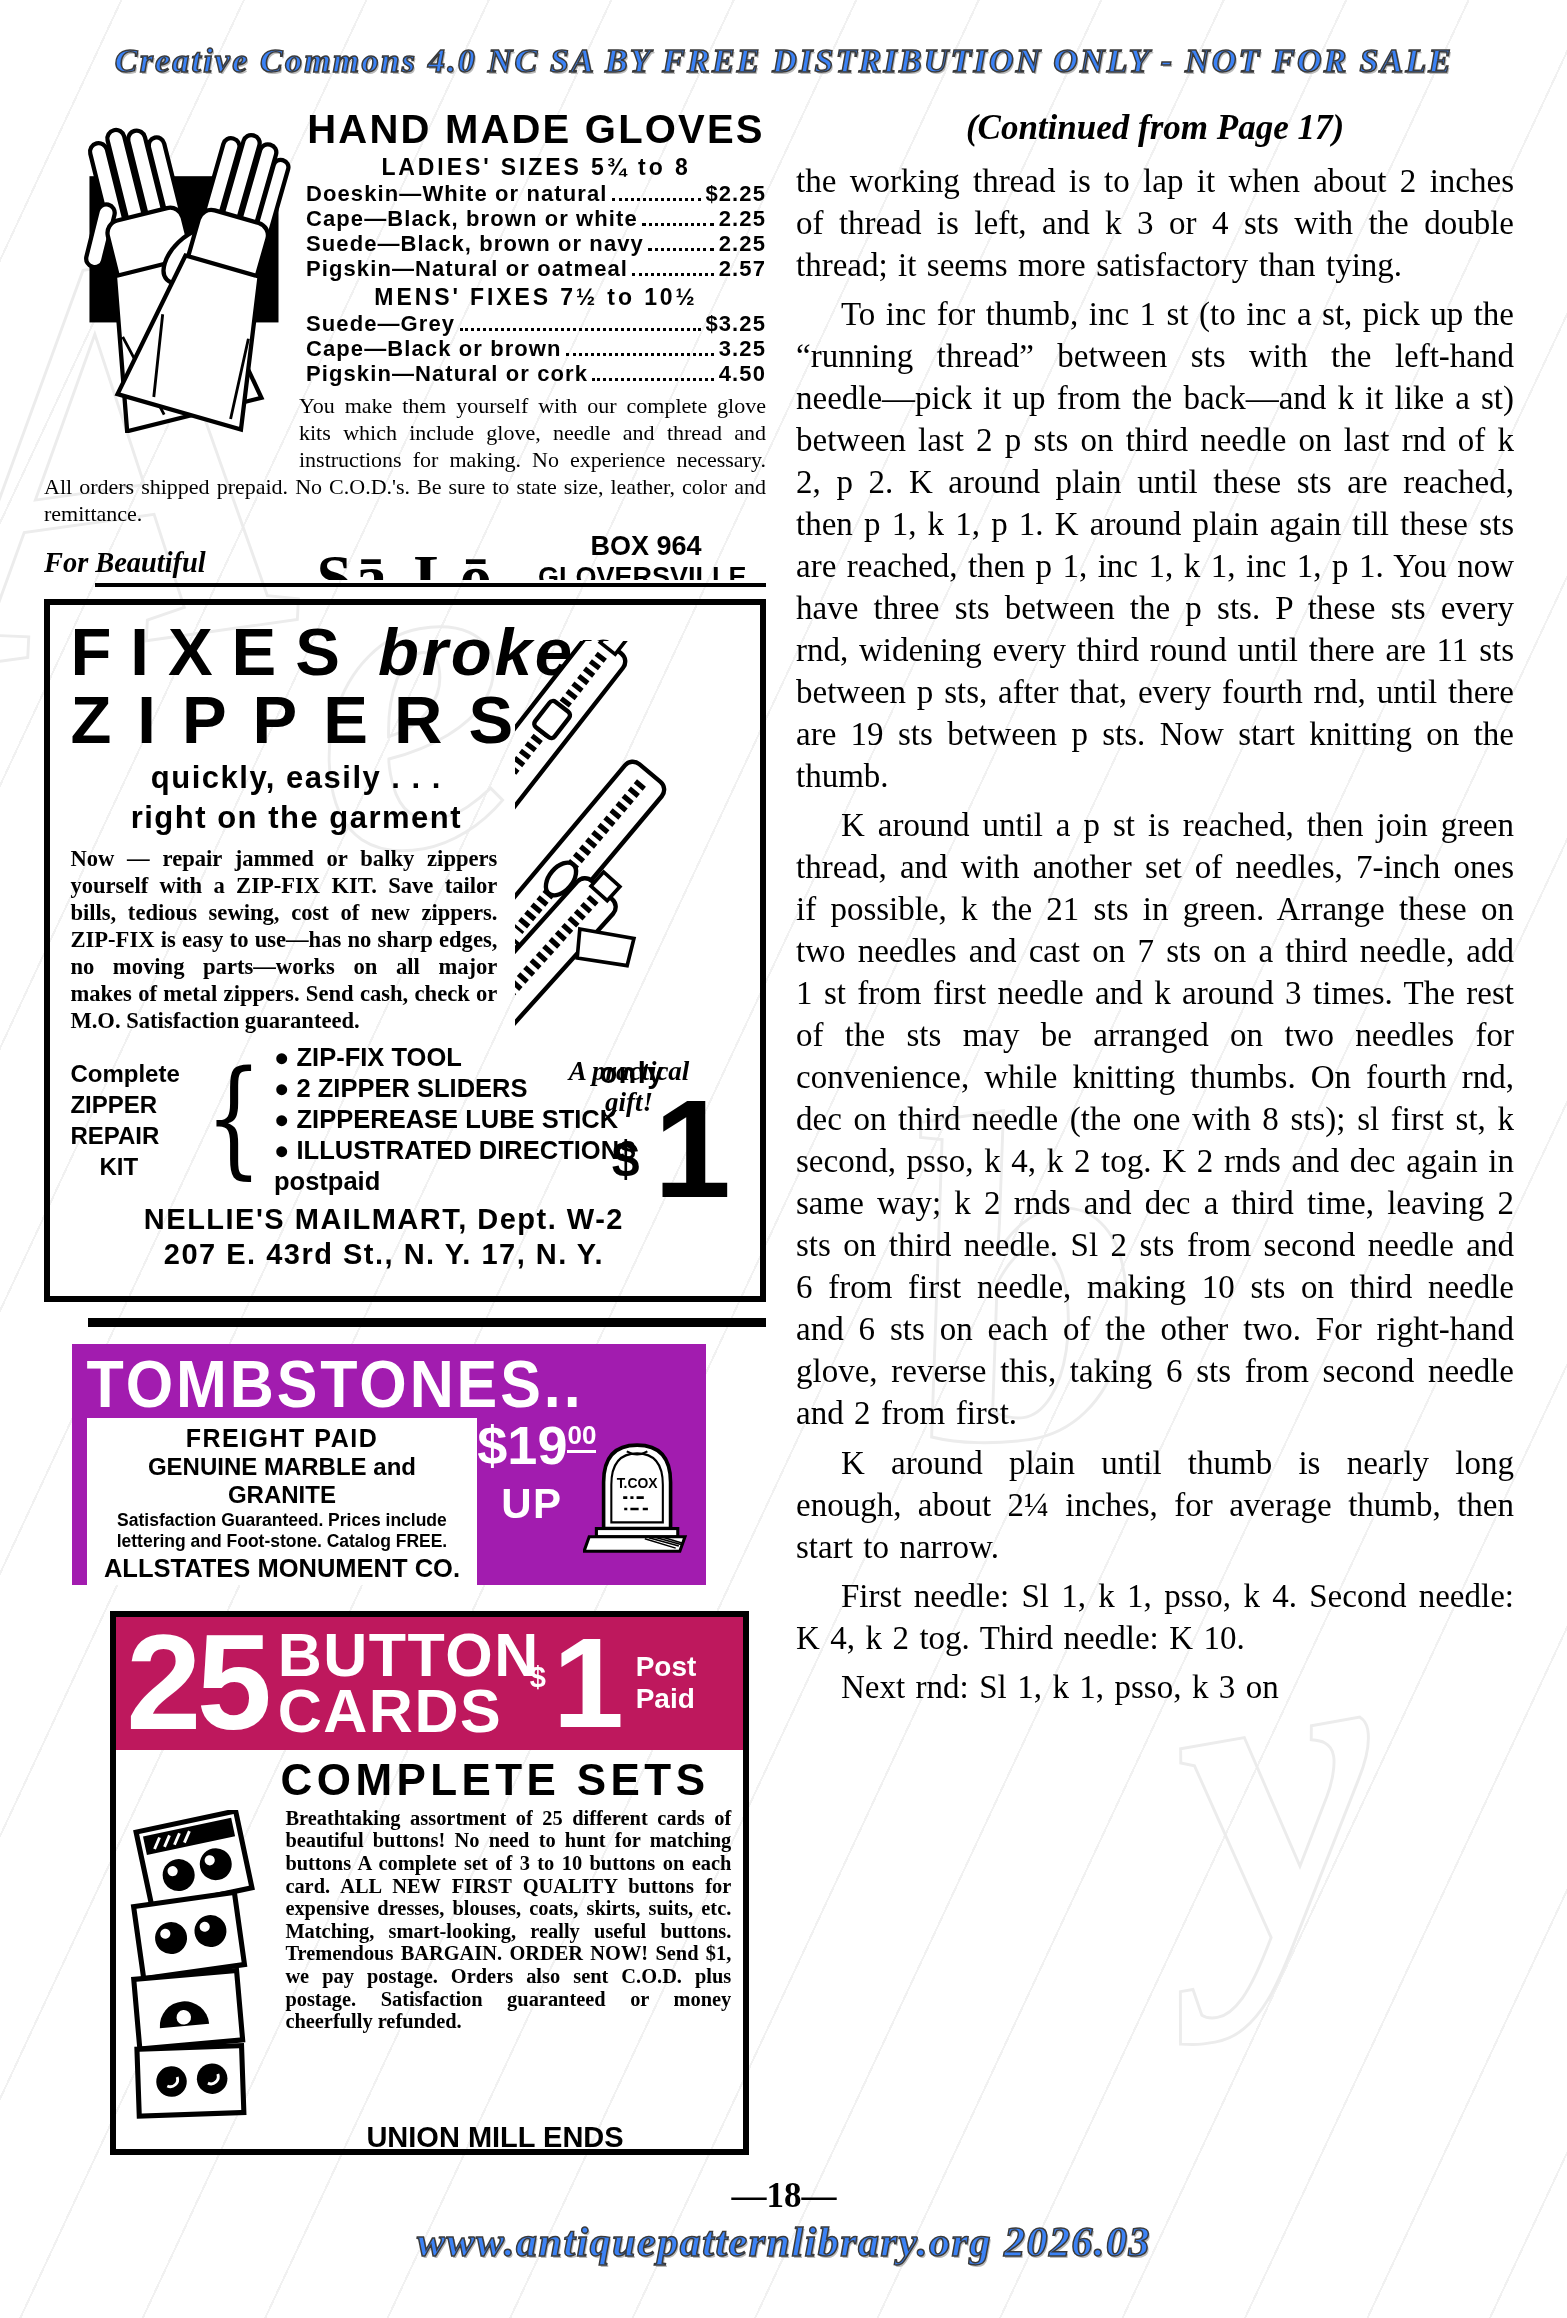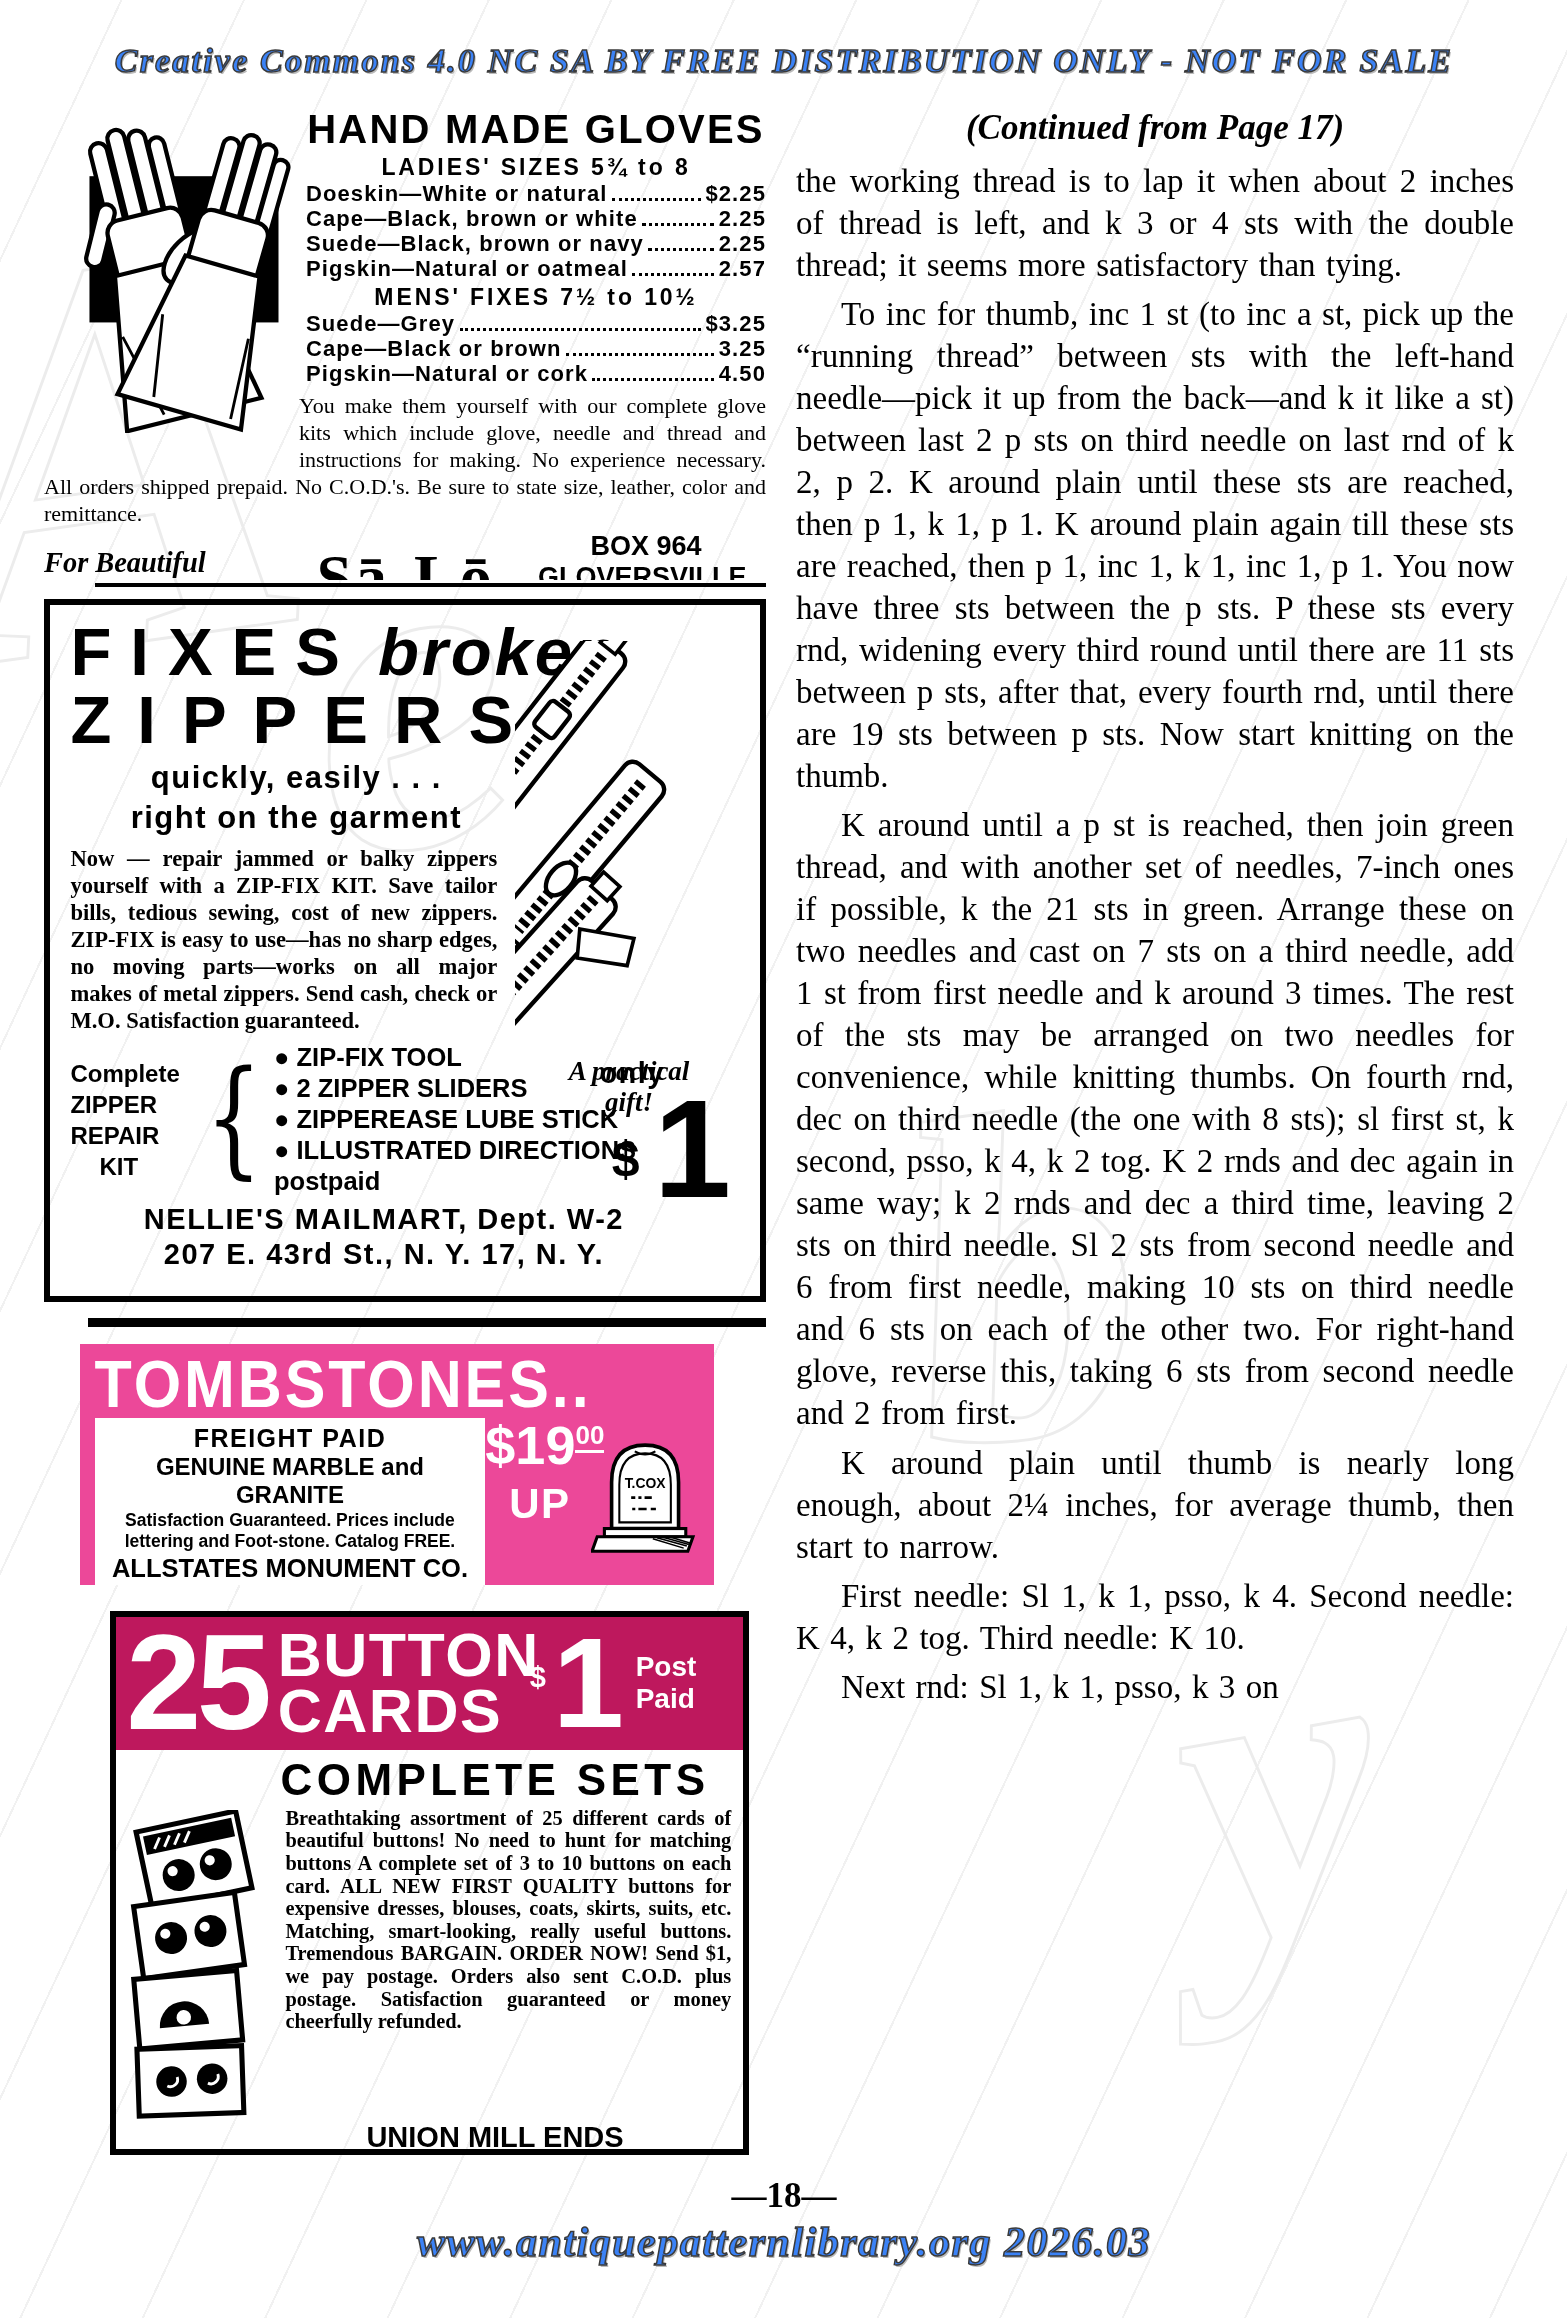--- a/index.html
+++ b/index.html
@@ -67,21 +67,21 @@
   .kit-price{position:absolute;right:29px;top:452px;text-align:right;font-family:"Liberation Sans",sans-serif;font-weight:bold;}
   .kit-only{font-size:29px;letter-spacing:1.5px;margin-right:66px;}
   .kit-big{position:relative;display:inline-block;}
   .kit-cur{font-size:50px;position:absolute;left:-42px;bottom:20.4px;}
   .kit-digit{font-size:139px;line-height:0.85;}
   .zip-post{font-size:25.5px;}
   .zip-co{font-family:"Liberation Sans",sans-serif;font-weight:bold;font-size:29px;text-align:center;
     letter-spacing:1.5px;line-height:1.2;margin-top:4.4px;width:627px;}
 
   
-  .tombbox{position:relative;background:#ec4899;height:220px;margin-left:36px;width:605px;padding:10.2px 14.6px;
+  .tombbox{position:relative;background:#a21caf;height:220px;margin-left:28px;width:605px;padding:10.2px 14.6px;
     overflow:hidden;color:#fff;}
   .tomb-h{font-family:"Liberation Sans",sans-serif;font-weight:bold;font-size:61px;letter-spacing:2.9px;
     line-height:0.95;transform:scaleY(1.08);transform-origin:top left;white-space:nowrap;}
   .tomb-row{display:flex;margin-top:5.8px;}
   .tomb-white{background:#fff;color:#000;width:379px;padding:5.8px 7.3px;text-align:center;
     font-family:"Liberation Sans",sans-serif;}
   .tw1{font-weight:bold;font-size:25px;letter-spacing:1.5px;}
   .tw2{font-weight:bold;font-size:24px;}
   .tw3{font-weight:bold;font-size:17.5px;line-height:1.15;margin-top:1.5px;}
   .tw4{font-weight:bold;font-size:25.5px;margin-top:2.9px;}

